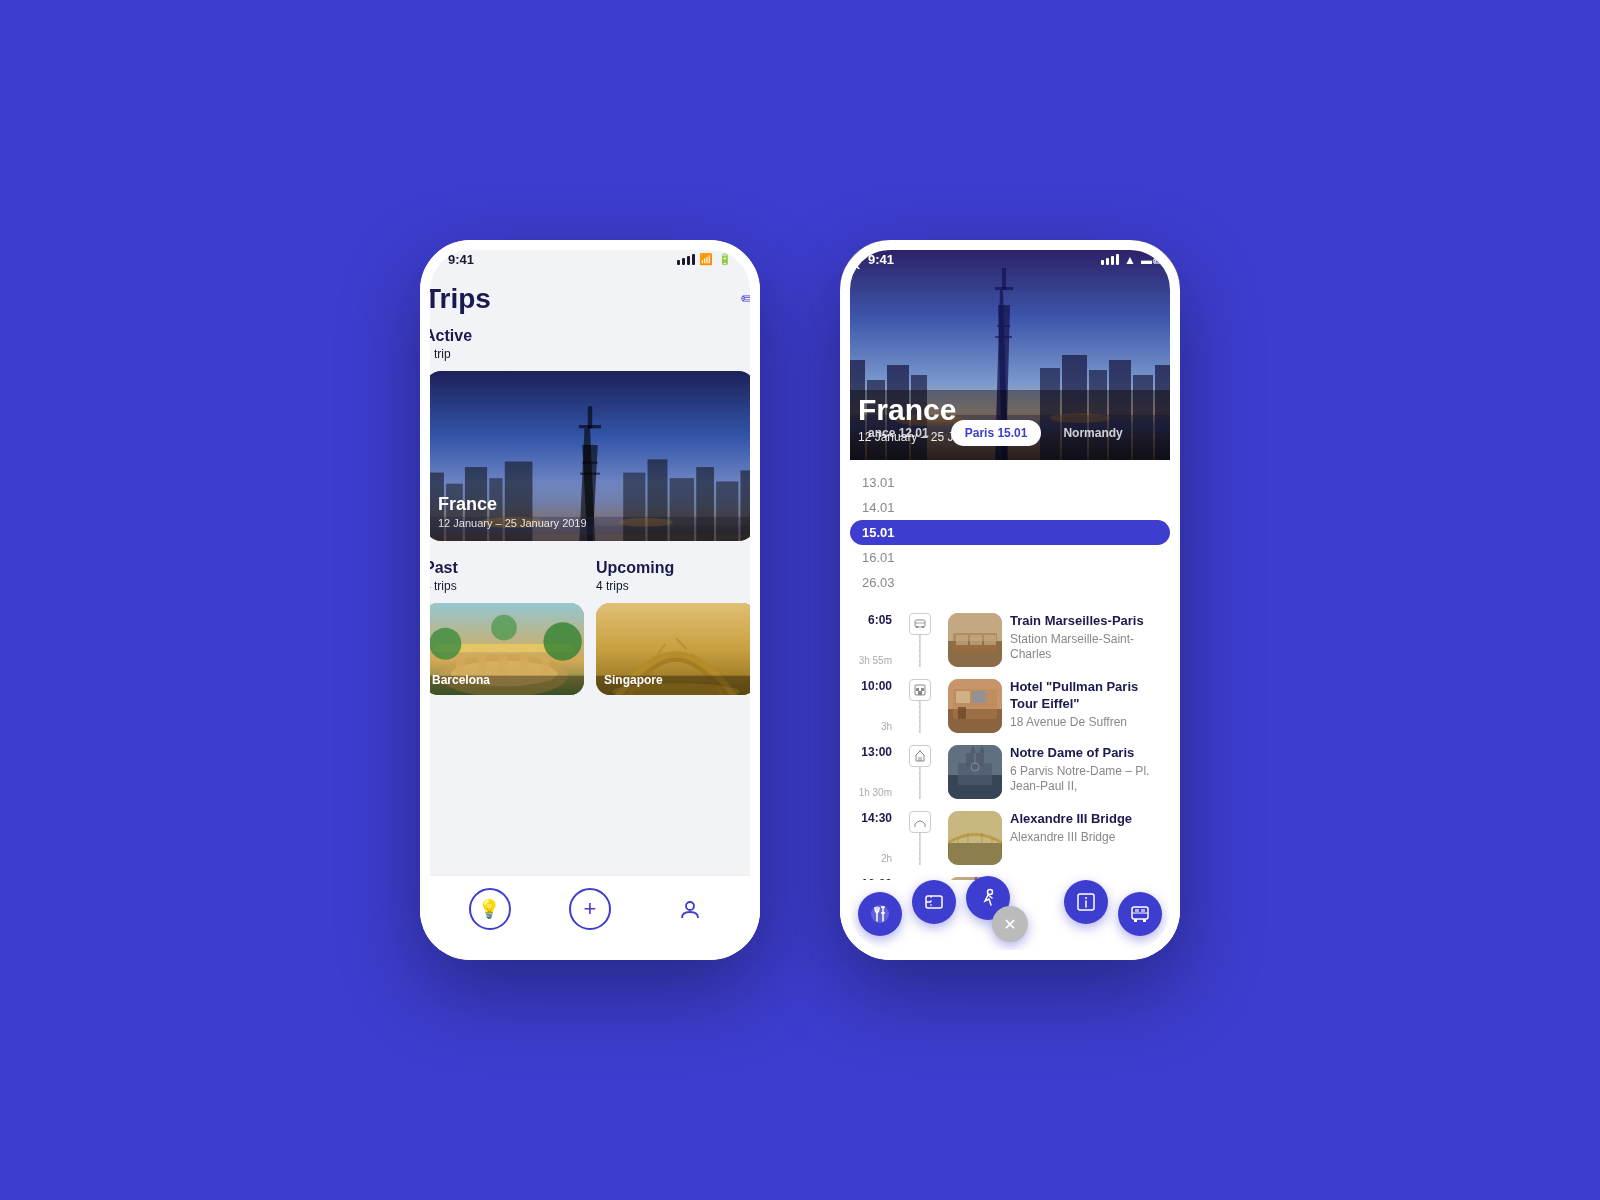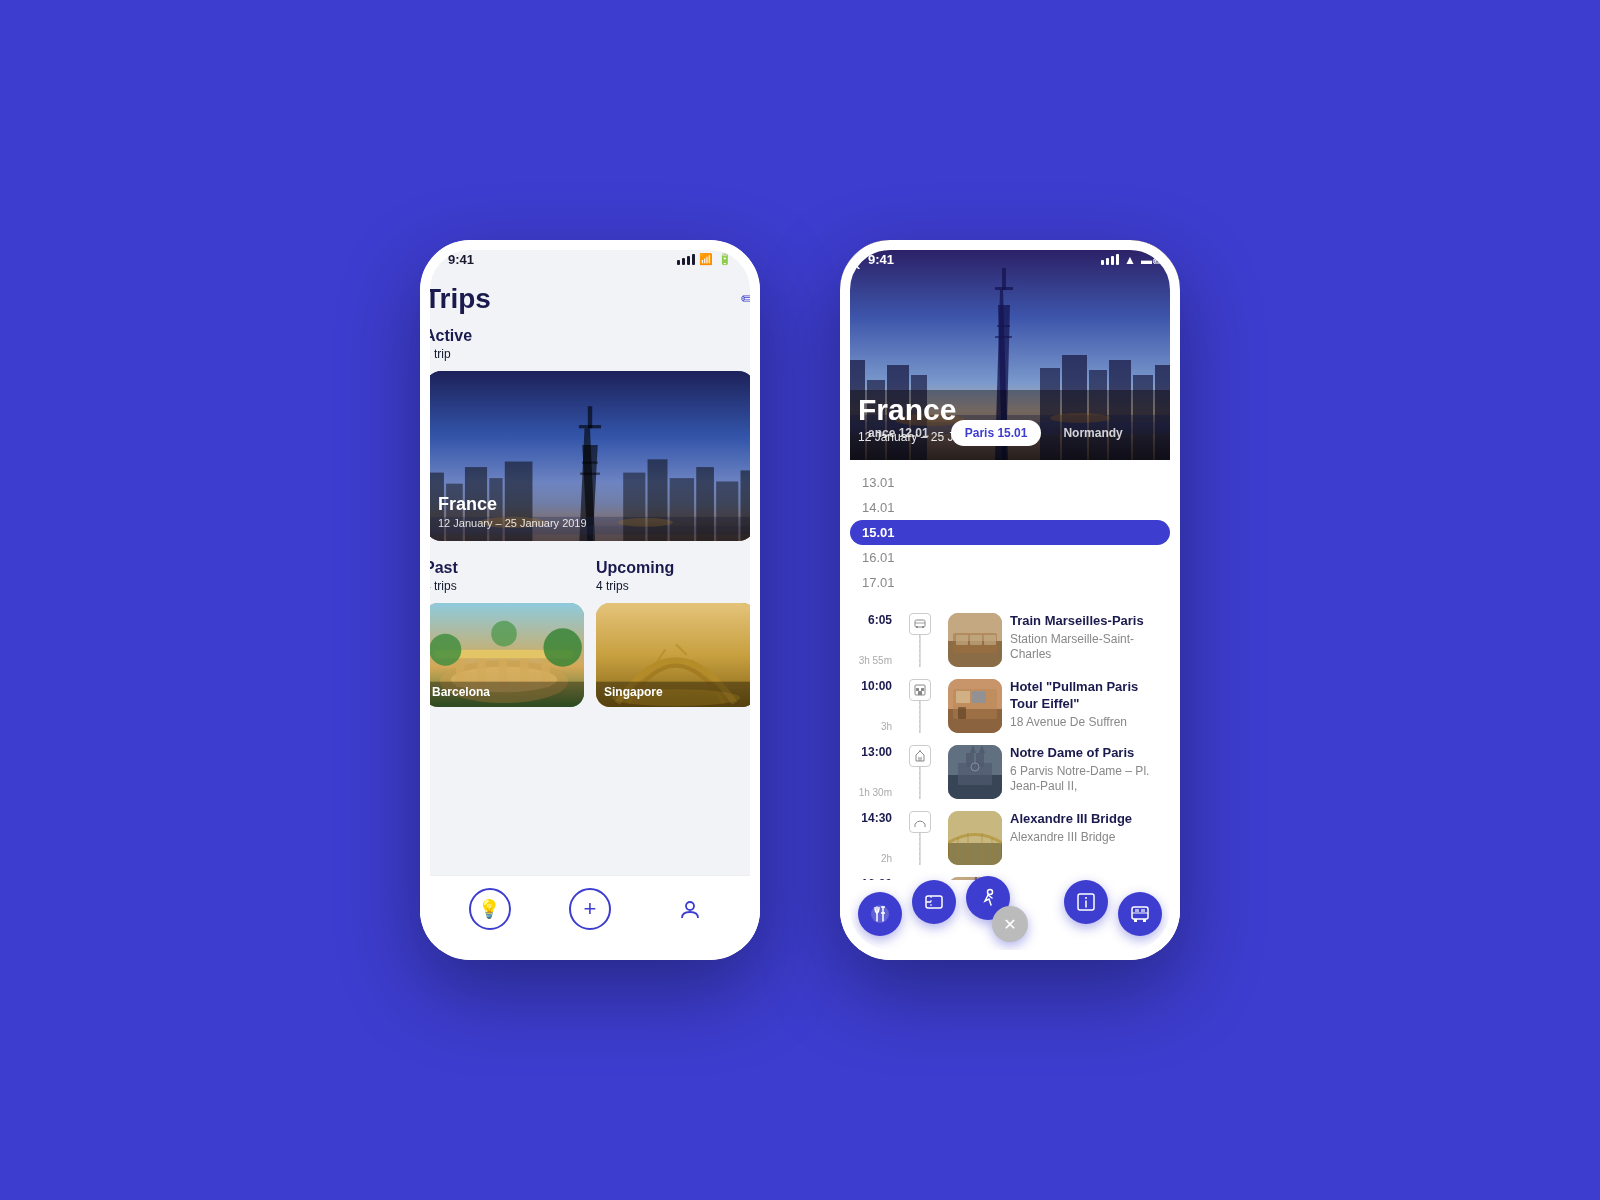--- a/index.html
+++ b/index.html
@@ -115,21 +115,21 @@
       background: linear-gradient(to top, rgba(0,0,0,0.5) 0%, transparent 100%);
     }
     .trip-name { color: white; font-size: 18px; font-weight: 700; }
     .trip-dates { color: rgba(255,255,255,0.85); font-size: 11px; margin-top: 2px; }
 
     .two-col { display: flex; gap: 12px; }
     .col-section { flex: 1; }
     .small-card {
       border-radius: 14px;
       overflow: hidden;
-      height: 104px;
+      height: 92px;
       position: relative;
       margin-top: 6px;
     }
     .barcelona-bg {
       width: 100%;
       height: 100%;
       background: linear-gradient(135deg, #ff8c42 0%, #ffb347 40%, #4eb76e 60%, #1a7a4a 100%);
     }
     .singapore-bg {
       width: 100%;
@@ -599,21 +599,21 @@
       <div class="city-tab active">Paris 15.01</div>
       <div class="city-tab">Normandy</div>
     </div>
   </div>
 
   <div class="date-strip">
     <div class="date-pill">13.01</div>
     <div class="date-pill">14.01</div>
     <div class="date-pill active">15.01</div>
     <div class="date-pill">16.01</div>
-    <div class="date-pill">17.01</div>
+    <div class="date-pill">26.03</div>
   </div>
 
   <div class="itinerary">
 
     <div class="itinerary-item">
       <div class="time-col">
         <span class="time-val">6:05</span>
         <span class="duration">3h 55m</span>
       </div>
       <div class="connector-col">

